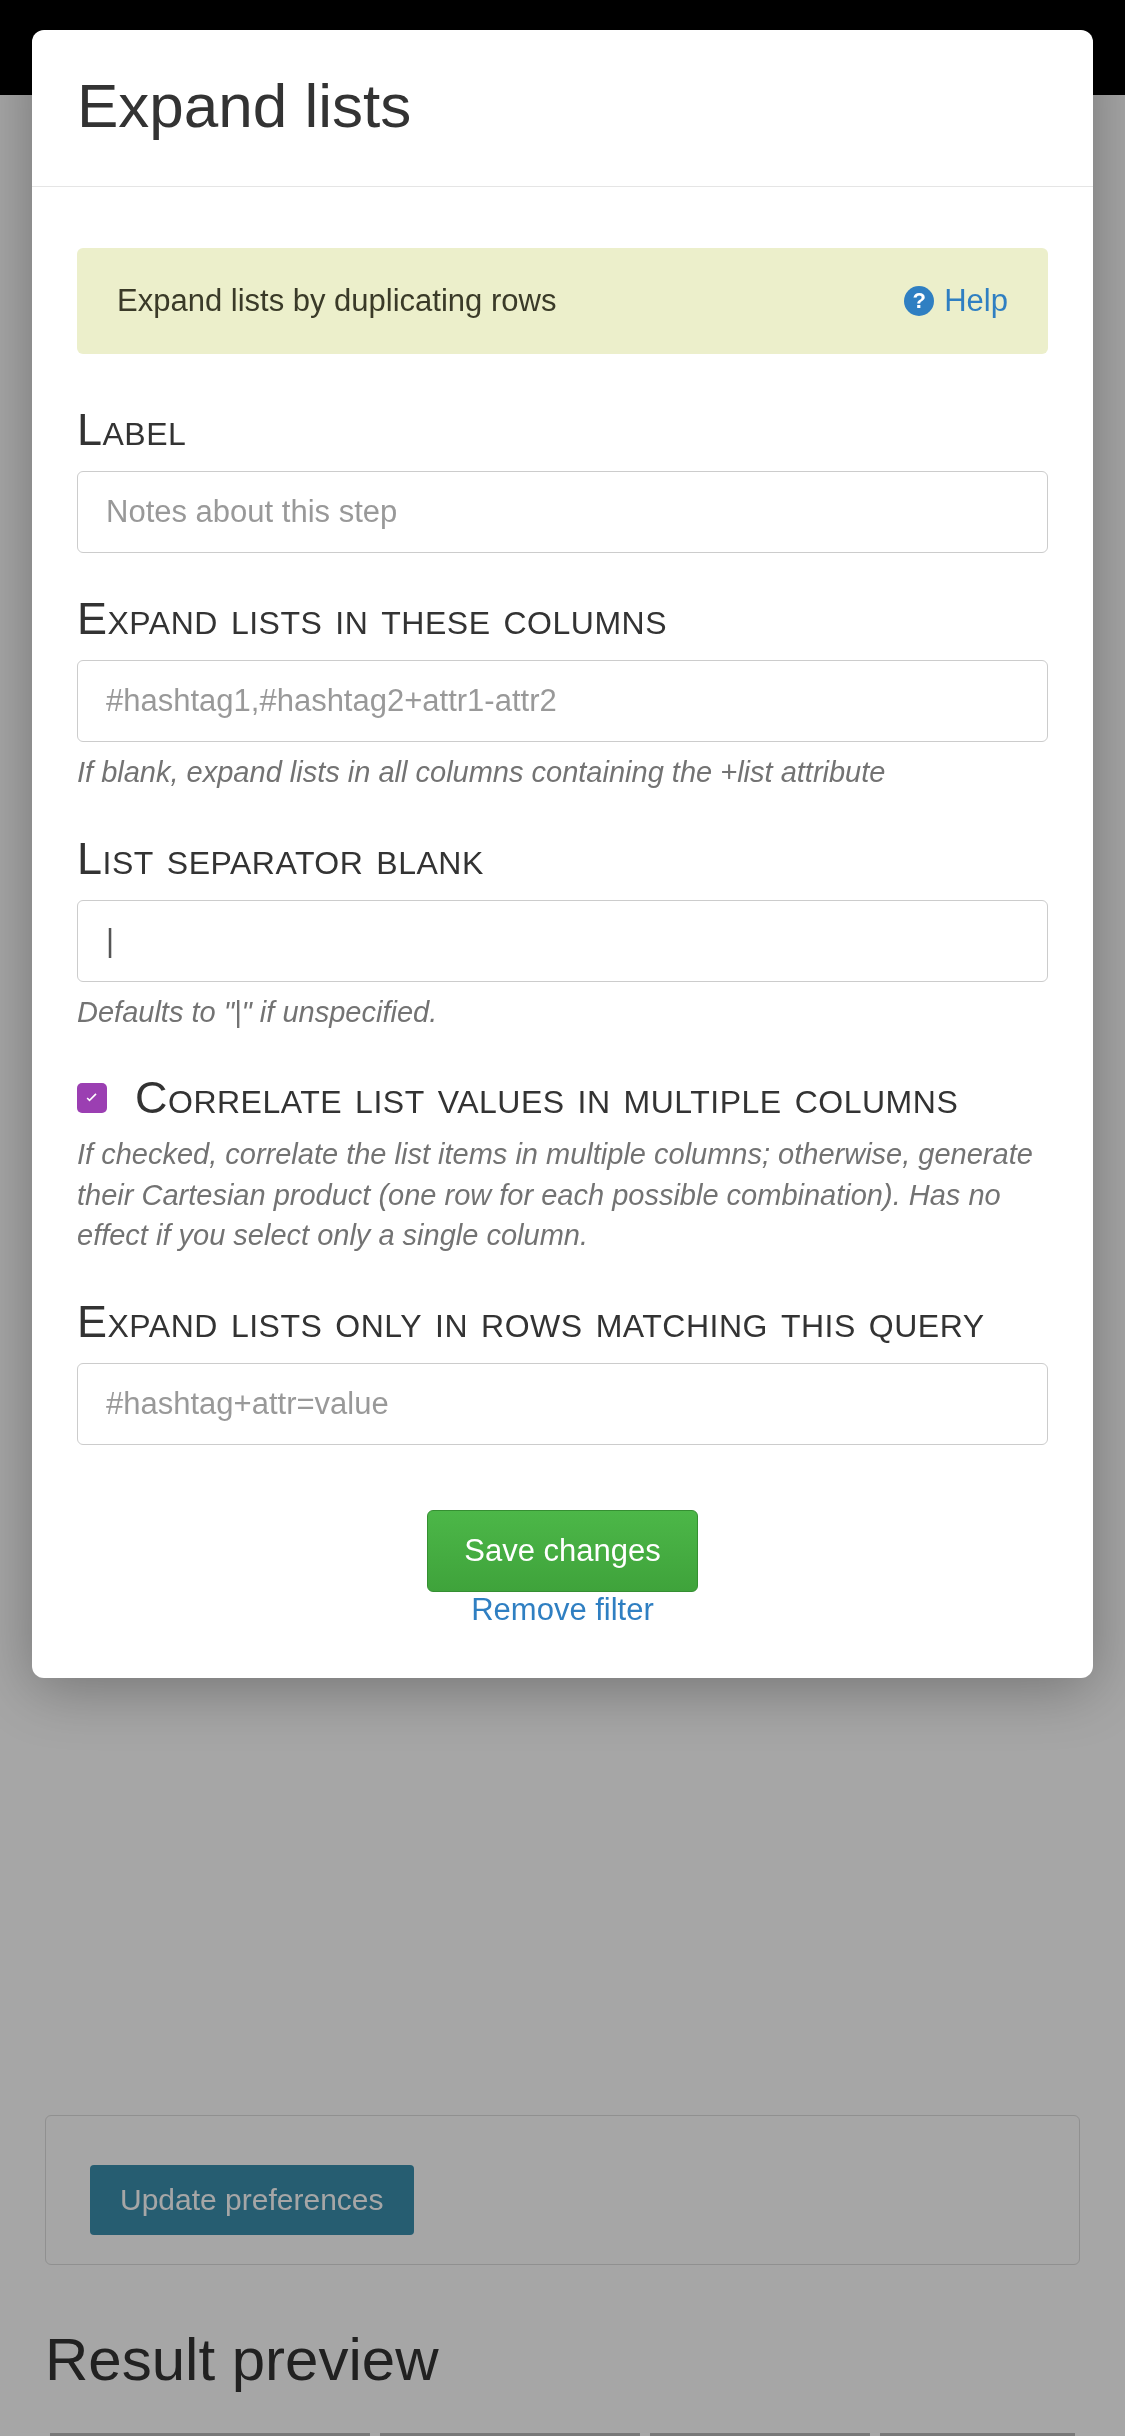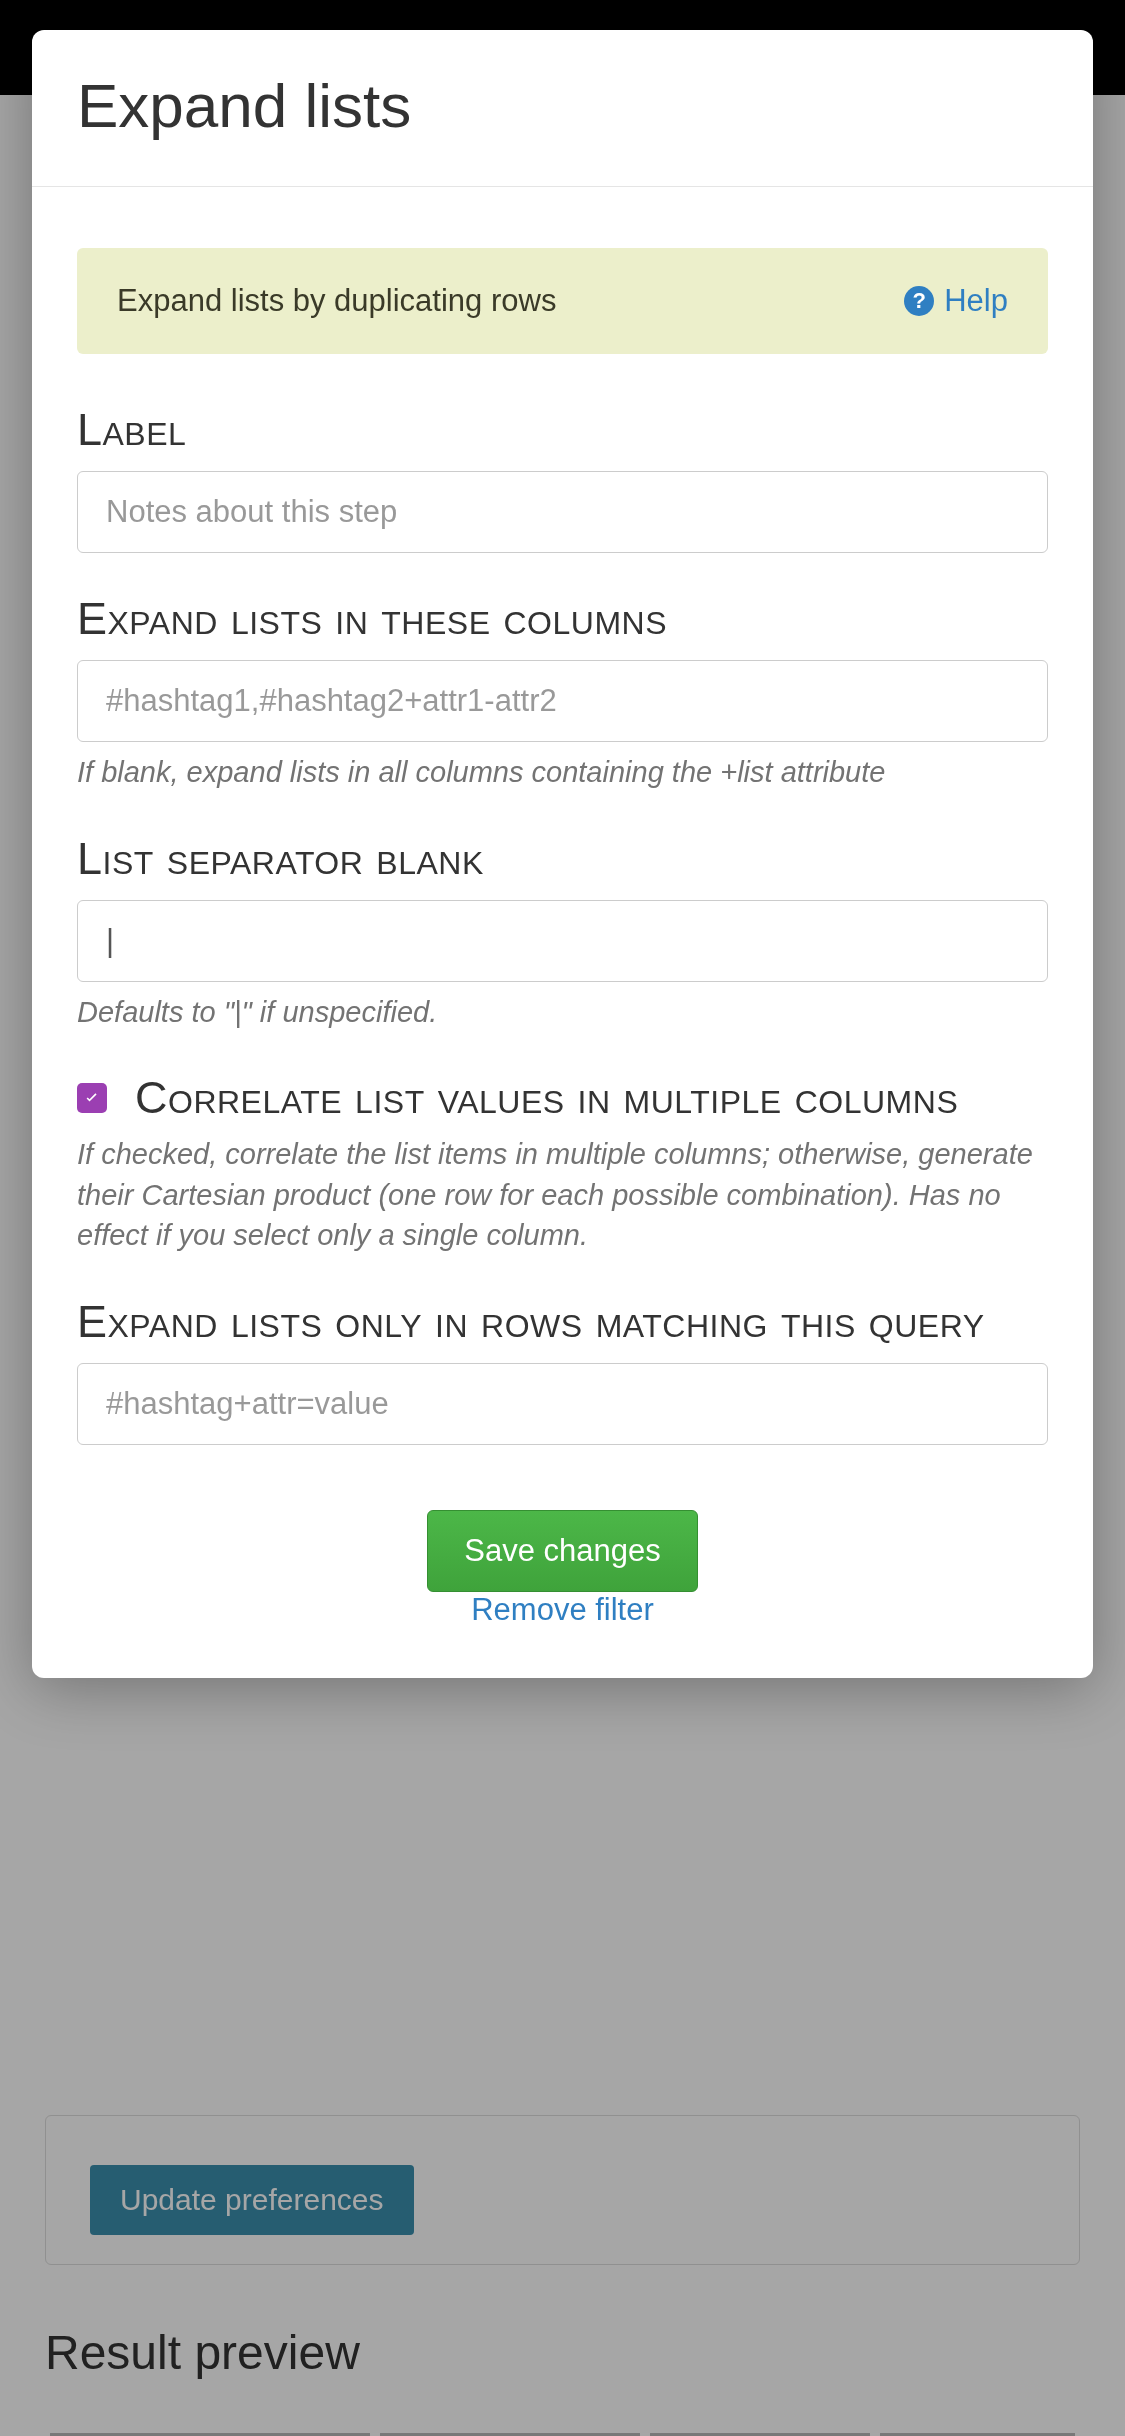--- a/index.html
+++ b/index.html
@@ -54,21 +54,21 @@
       background: #3b8fae;
       color: #fff;
       font-size: 30px;
       padding: 18px 30px;
       border-radius: 4px;
     }
     .result-heading {
       position: absolute;
       left: 45px;
       top: 2230px;
-      font-size: 48px;
+      font-size: 60px;
       font-weight: 500;
       color: #333;
     }
     .table-header-row {
       position: absolute;
       left: 50px;
       right: 50px;
       top: 2338px;
       display: flex;
       gap: 10px;

